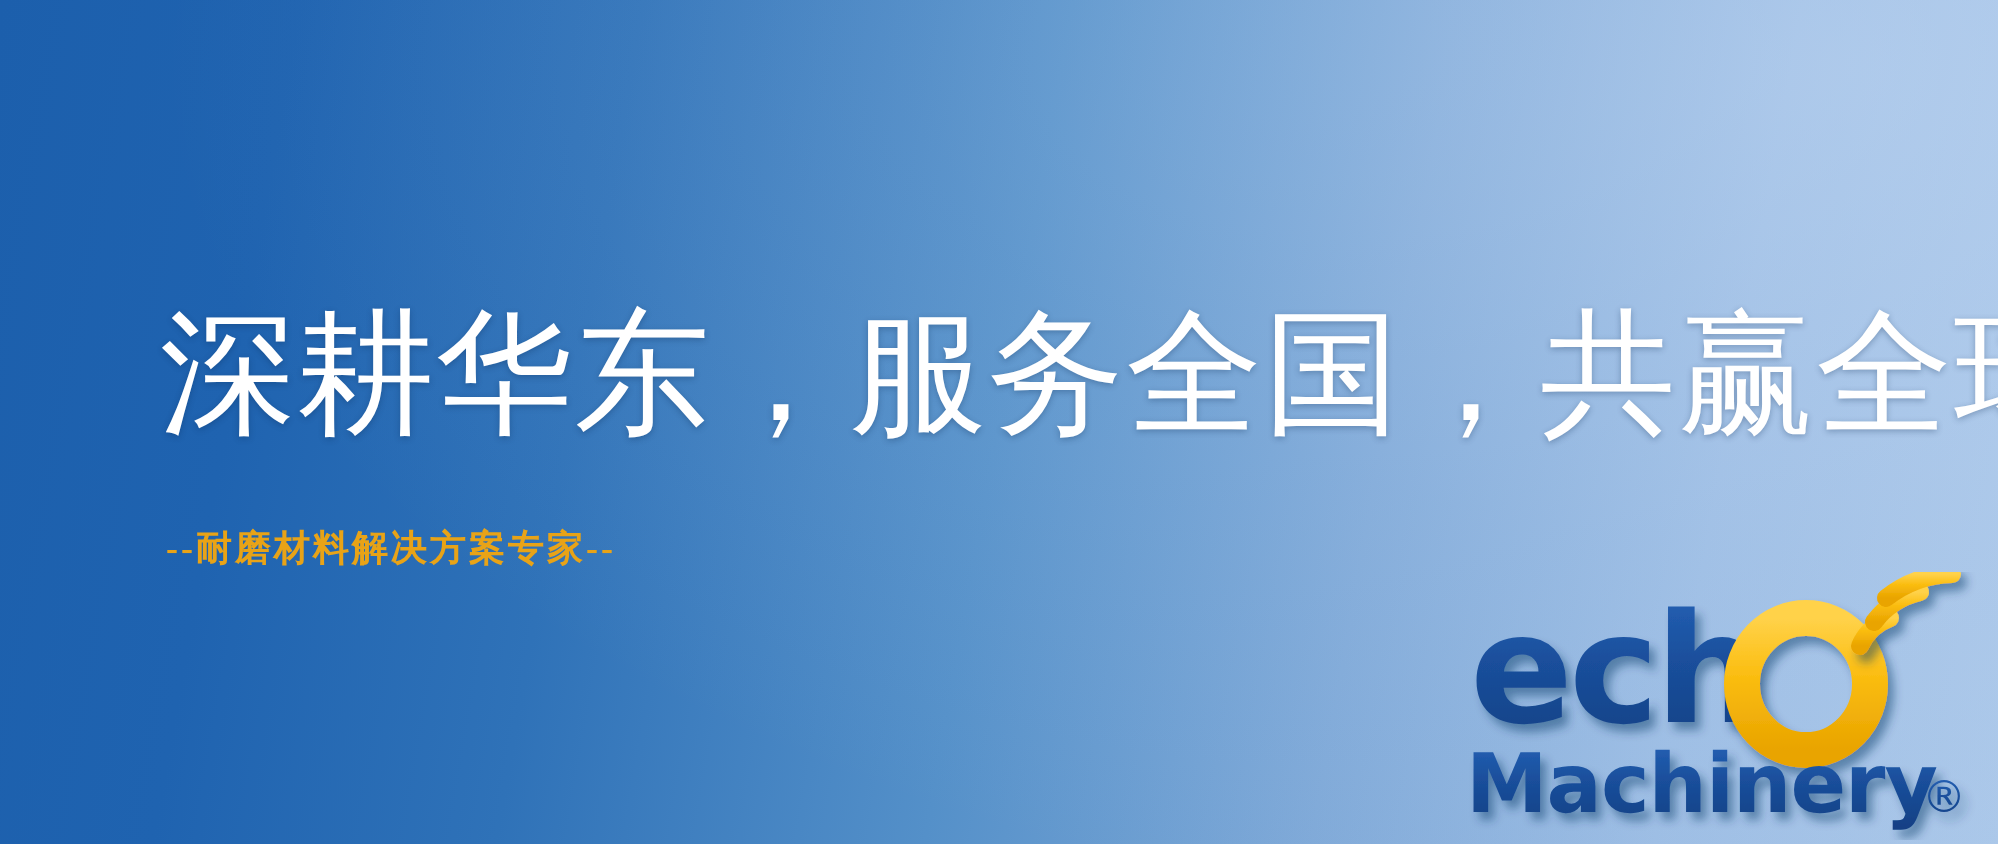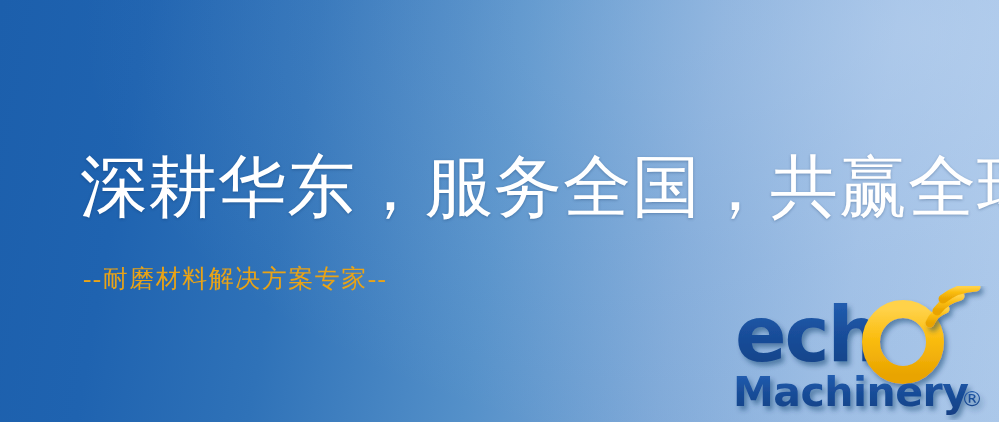--- a/index.html
+++ b/index.html
@@ -52,23 +52,23 @@
     white-space: nowrap;
     text-shadow: 0 1px 3px rgba(10,40,80,0.30);
     z-index: 3;
   }
 
   .subtitle {
     position: absolute;
     left: 83px;
     top: 264px;
     font-family: "Liberation Serif", "DejaVu Serif", serif;
-    font-size: 25px;
+    font-size: 18px;
     line-height: 1.2;
-    font-weight: 400;
+    font-weight: 700;
     color: #e8a317;
     letter-spacing: 1.5px;
     white-space: nowrap;
     z-index: 3;
   }
 
   
   .logo {
     position: absolute;
     right: 6px;

